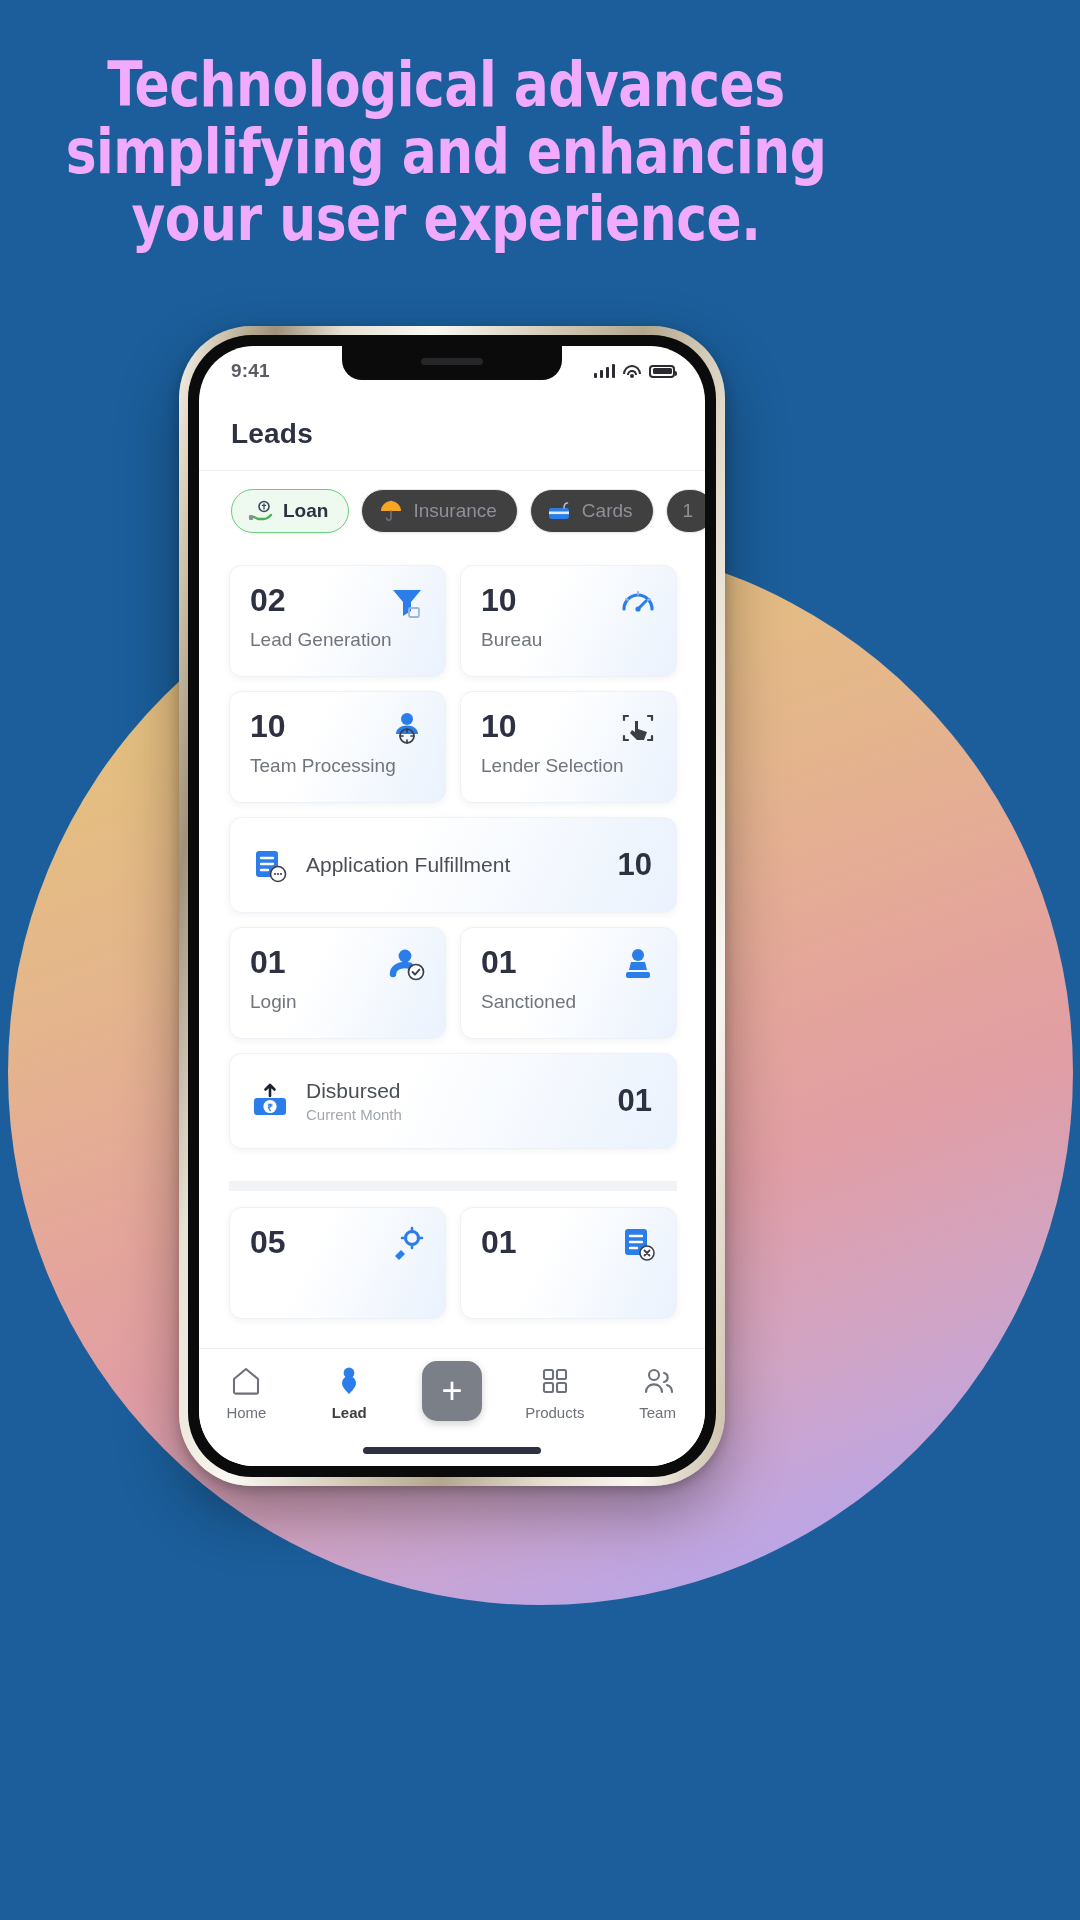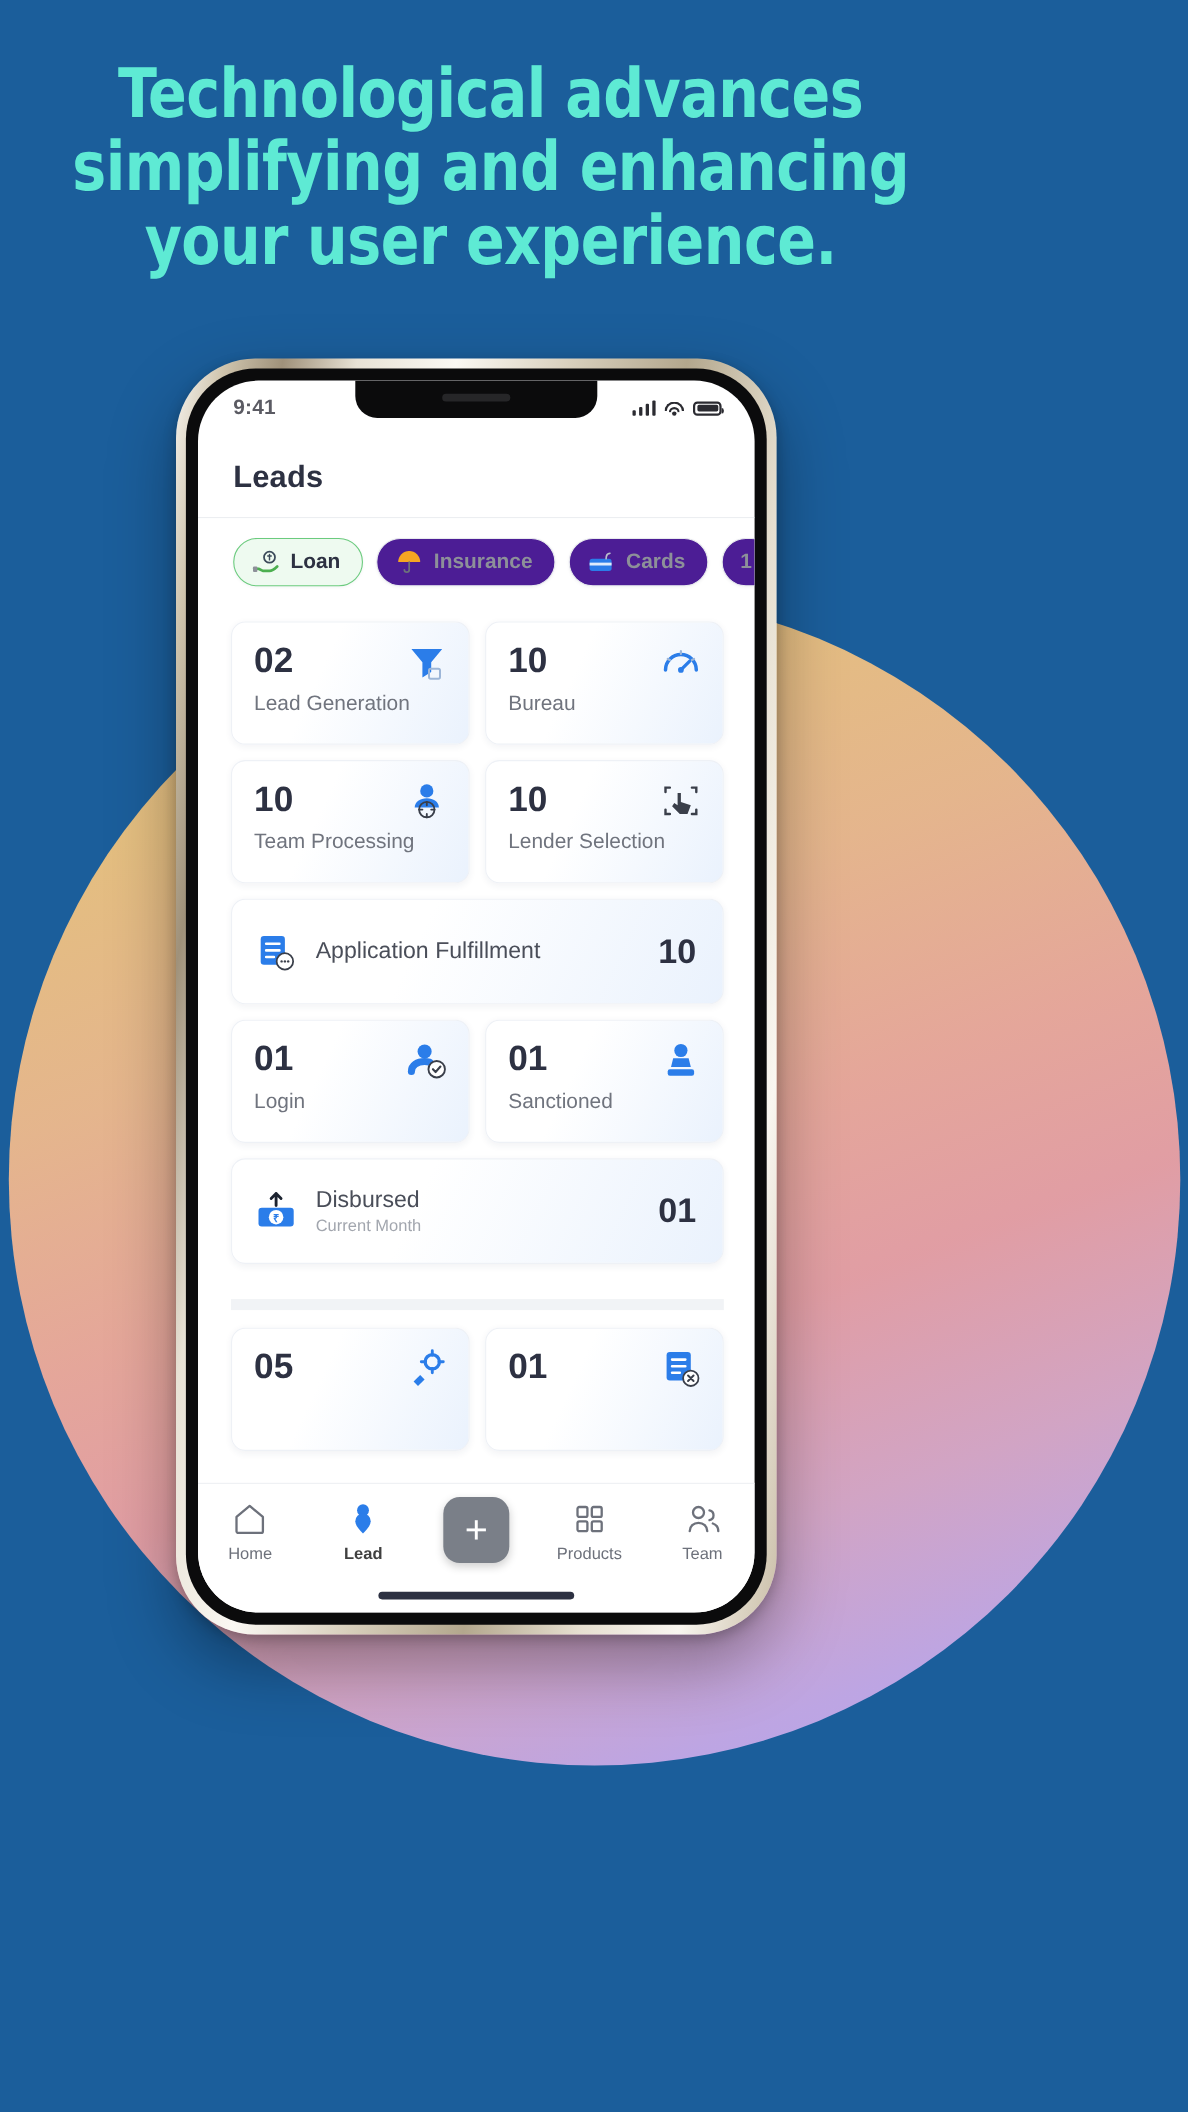--- a/index.html
+++ b/index.html
@@ -25,36 +25,36 @@
   }
   .bg-blob-mask {
     position:absolute; left:0; top:0; width:1080px; height:560px;
     background:#1b5e9b; z-index:1;
   }
 
   
   .headline {
     position: absolute; left: 0; top: 52px; width: 892px;
     text-align: center;
-    color: #5eead4;
+    color: #f0abfc;
     font-family: "DejaVu Sans Condensed", "Liberation Sans", sans-serif;
     font-weight: 700;
     font-size: 62px;
     line-height: 1.08;
     letter-spacing: -0.5px;
     z-index: 4;
     text-shadow: 0 1px 0 rgba(0,0,0,.04);
   }
   .headline span { display: block; }
   .hl-scale { transform: scaleX(.93); transform-origin: center; }
 
   
   .phone-wrap {
     position: absolute;
-    left: 160px; top: 326px;
+    left: 179px; top: 326px;
     width: 546px; height: 1160px;
     z-index: 3;
   }
   .phone-frame {
     position: absolute; inset: 0;
     border-radius: 72px;
     background: linear-gradient(100deg,
        #f7f4ef 0%, #cfc4ad 6%, #9f917a 13%,
        #e8e2d5 22%, #faf8f3 34%, #d8cfbc 48%,
        #b3a78d 62%, #e6dfd0 76%, #f9f6f0 88%, #c9bda6 100%);
@@ -131,22 +131,22 @@
   
   .chips-row {
     display: flex; gap: 12px; padding: 18px 0 16px 32px;
     overflow: hidden; white-space: nowrap;
   }
   .chip {
     display: inline-flex; align-items: center; gap: 9px;
     padding: 10px 20px 10px 16px;
     border-radius: 28px;
     border: 1.5px solid #e8eaee;
-    background: #4c1d95;
-    font-size: 19px; color: #8d9099; font-weight: 700;
+    background: #404040;
+    font-size: 19px; color: #8d9099; font-weight: 400;
     flex: 0 0 auto;
     box-shadow: 0 1px 3px rgba(20,30,60,.05);
   }
   .chip.selected {
     background: #eefaf0; border-color: #6bcb7e; color: #2d3142; font-weight: 700;
   }
   .chip-icon { width: 26px; height: 22px; flex:0 0 auto; display:block; }
 
   
   .banner {

